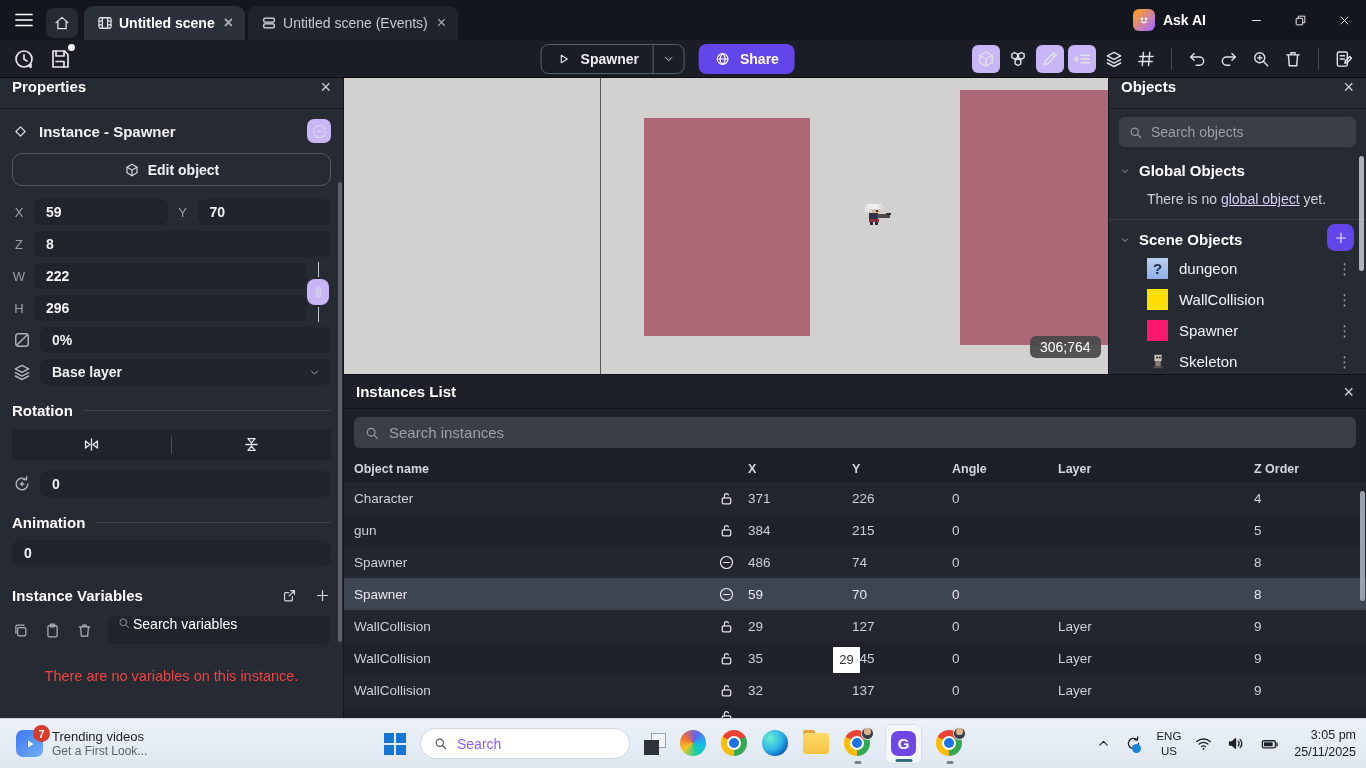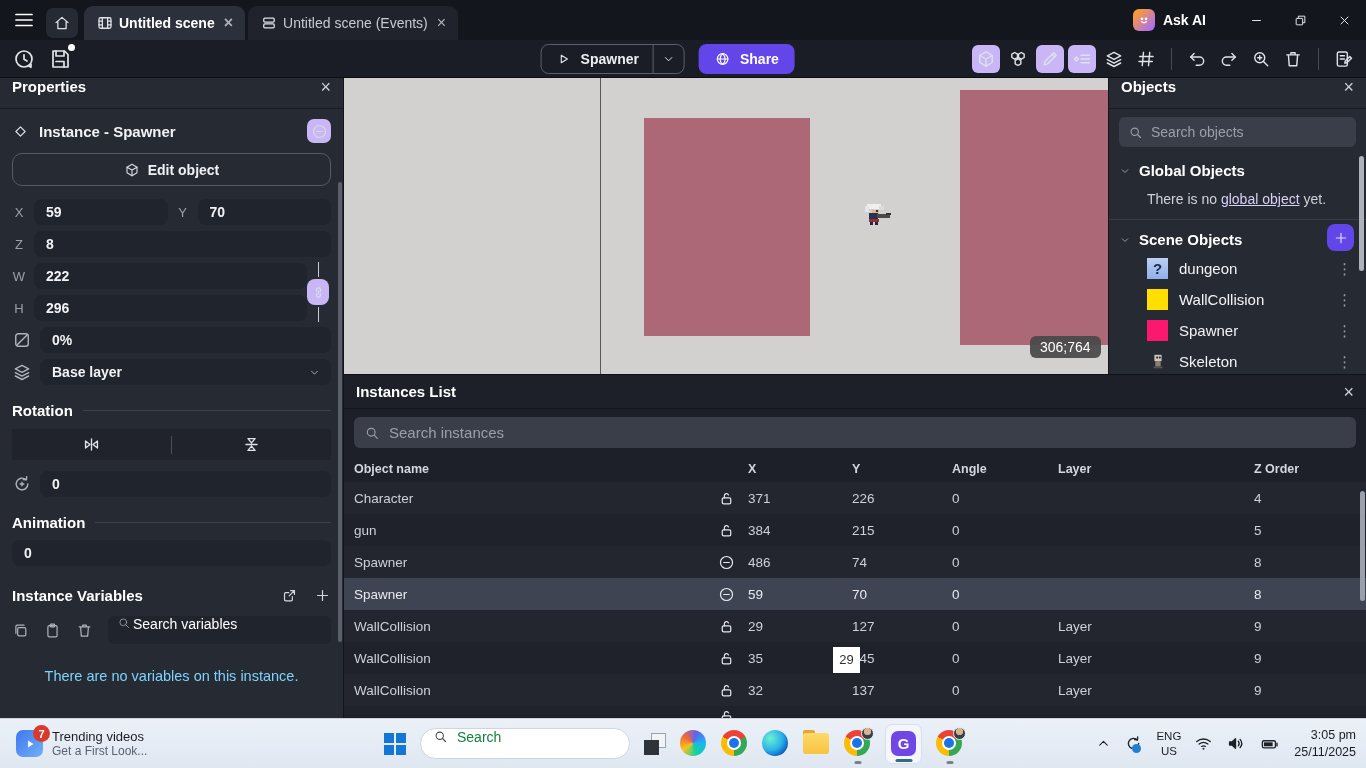--- a/index.html
+++ b/index.html
@@ -78,21 +78,21 @@
   .flip-half{flex:1;display:flex;align-items:center;justify-content:center;color:#e4e6eb}
   .flip-half svg{width:19px;height:19px}
   .flip-div{width:1px;height:18px;background:#4a4e59}
   .vars-head{display:flex;align-items:center;margin:18px 12px 8px}
   .vars-title{font-size:15px;font-weight:bold;color:#fff;flex:1}
   .vars-head .ico{width:17px;height:17px;margin-left:16px;color:#d4d7de}
   .vars-tools{display:flex;align-items:center;padding:4px 12px;gap:15px}
   .vars-tools .ico{width:17px;height:17px;color:#aeb3bd}
   .vsearch{flex:1;height:28px;background:#20242d;border-radius:6px;display:flex;align-items:flex-start;gap:2px;padding:0 9px;color:#ffffff;font-size:14px}
   .vsearch .ico{width:14px;height:14px;color:#8b8f9a}
-  .empty-text{margin-top:20px;text-align:center;color:#7dd3fc;font-size:14.5px}
+  .empty-text{margin-top:20px;text-align:center;color:#ef4444;font-size:14.5px}
   .props-scroll{position:absolute;right:1px;top:104px;width:4px;height:460px;border-radius:2px;background:#5b5f6a}
 
   
   .right-col{flex:1;display:flex;flex-direction:column;min-width:0}
   .top-row{height:296px;display:flex;min-width:0}
 
   
   .canvas{flex:1;position:relative;background:var(--canvas-bg,#d2d1cf);overflow:hidden}
   .scene-line{position:absolute;left:256px;top:0;bottom:0;width:1px;background:#59595b}
   .block{position:absolute;background:var(--block-pink,#ad6877)}
@@ -142,21 +142,21 @@
   .taskbar{height:50px;background:linear-gradient(#ecf1f8,#dfe7f1);border-top:1px solid #c9d2dd;position:relative;display:flex;align-items:center}
   .widget{display:flex;align-items:center;gap:9px;margin-left:16px}
   .widget-ico{width:27px;height:27px;border-radius:7px;background:linear-gradient(135deg,#3f77f0,#6fb0f8);position:relative;display:flex;align-items:center;justify-content:center}
   .widget-ico svg{width:12px;height:12px;color:#fff}
   .badge{position:absolute;top:-5px;left:17px;min-width:17px;height:17px;border-radius:50%;background:#d83b2e;color:#fff;font-size:11px;font-weight:bold;display:flex;align-items:center;justify-content:center}
   .widget-l1{font-size:13px;color:#1b1d22}
   .widget-l2{font-size:12px;color:#5b6270}
   .tb-apps{position:absolute;left:384px;display:flex;align-items:center;gap:14px;height:50px}
   .winlogo{width:22px;height:22px;display:grid;grid-template-columns:10px 10px;grid-template-rows:10px 10px;gap:2px}
   .winlogo div{background:#1477d6}
-  .tsearch{width:210px;height:31px;border-radius:16px;background:#fff;border:1px solid #cfd6e0;display:flex;gap:9px;padding:0 12px;color:#15803d;font-size:14px}
+  .tsearch{width:210px;height:31px;border-radius:16px;background:#fff;border:1px solid #cfd6e0;display:flex;align-items:center;gap:9px;padding:0 12px;color:#8b5cf6;font-size:14px}
   .tsearch .ico{width:15px;height:15px;color:#454c57}
   .taskview{width:22px;height:22px;position:relative}
   .taskview .tv-b{position:absolute;right:0;top:0;width:15px;height:15px;background:#f2f3f5;border:1px solid #9aa2ad}
   .taskview .tv-f{position:absolute;left:0;bottom:0;width:15px;height:15px;background:#2e3239}
   .appico{width:27px;height:27px;position:relative}
   .rundot{position:absolute;left:50%;transform:translateX(-50%);bottom:-7px;width:7px;height:3px;border-radius:2px;background:#7a818c}
   .copilot{width:26px;height:26px;border-radius:50%;background:conic-gradient(from 20deg,#6262f0,#18b8f0,#15d0a0,#f5c51d,#ef6a3a,#6262f0)}
   .chrome{width:26px;height:26px;border-radius:50%;background:conic-gradient(from -60deg,#ea4335 0 120deg,#34a853 0 240deg,#fbbc05 0 360deg);position:relative}
   .chrome::before{content:"";position:absolute;left:50%;top:50%;transform:translate(-50%,-50%);width:14px;height:14px;border-radius:50%;background:#fff}
   .chrome::after{content:"";position:absolute;left:50%;top:50%;transform:translate(-50%,-50%);width:10px;height:10px;border-radius:50%;background:#1a73e8}

